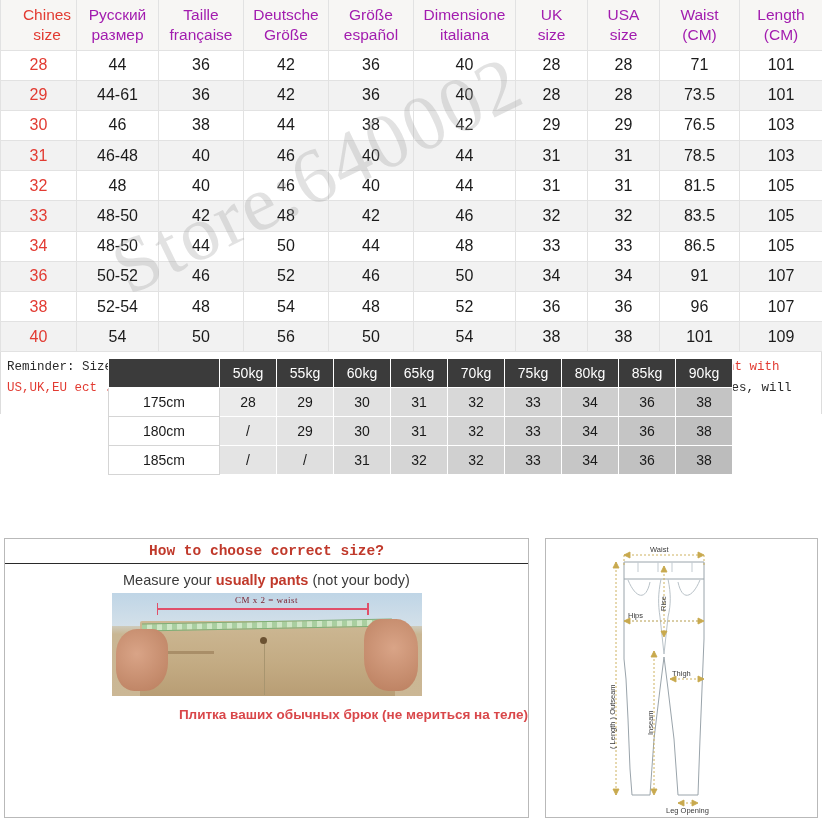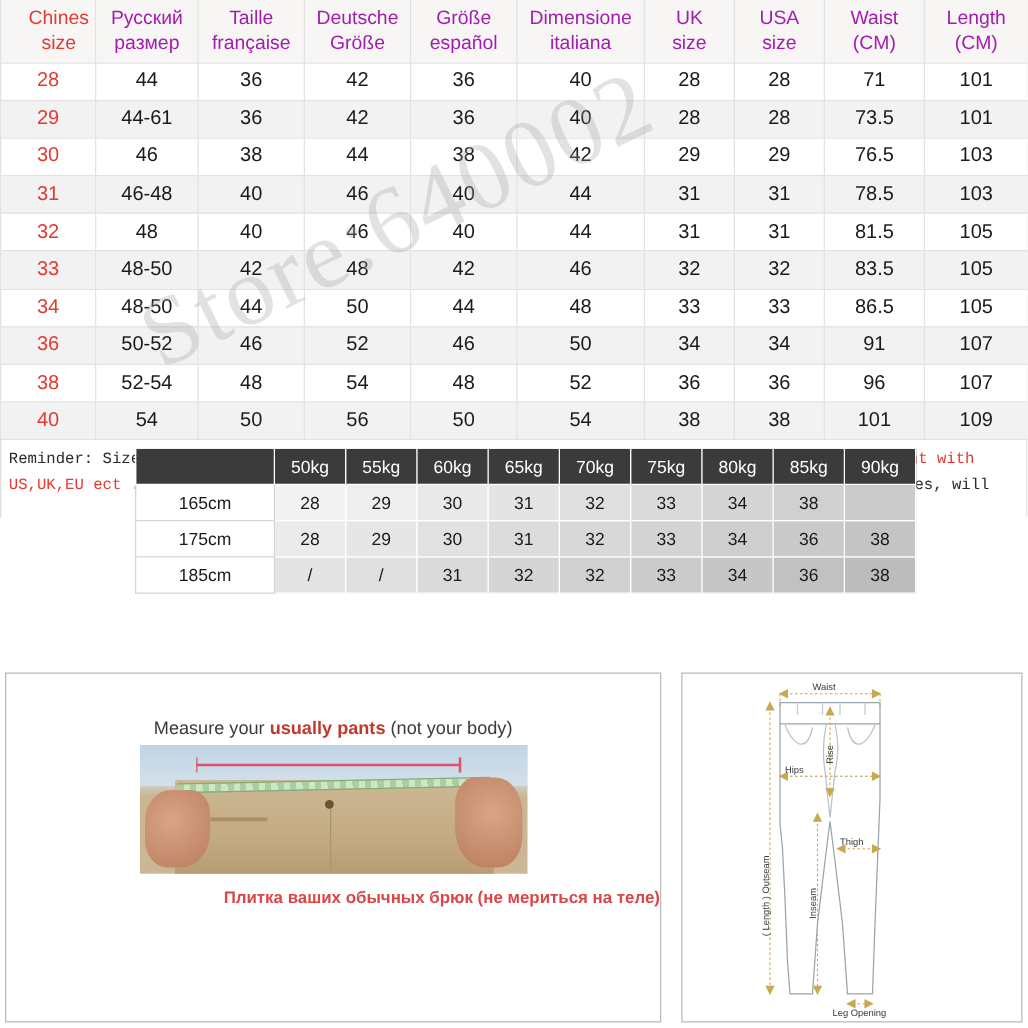--- a/index.html
+++ b/index.html
@@ -149,21 +149,21 @@
   #btl-body {
     padding: 5px 8px 4px 8px;
     border-bottom: 1px solid #2a2a2a;
     font-family: "Liberation Mono", monospace;
     font-size: 12.6px;
     line-height: 21px;
     color: #1a1a1a;
     min-height: 50px;
   }
   #btl-body .red-b { color: #c0392b; font-weight: bold; }
-  #btl-photo-zone { position: relative; height: 195px; margin-top: 28px; }
+  #btl-photo-zone { position: relative; height: 195px; }
   #btl-caption {
     text-align: center;
     font-family: "Liberation Sans", sans-serif;
     font-size: 14.5px;
     color: #1a1a1a;
     padding-top: 8px;
     font-weight: 600;
   }
   #btl-caption .red-b { color: #c0392b; }
   #btl-caption .reg { font-weight: 400; color: #3a3a3a; }
@@ -479,74 +479,76 @@
             <th>65kg</th>
             <th>70kg</th>
             <th>75kg</th>
             <th>80kg</th>
             <th>85kg</th>
             <th>90kg</th>
           </tr>
       </thead>
       <tbody id="hw-body">
           <tr>
-            <td class="rowhead">165cm</td>
-            <td style="background: rgb(243, 243, 243);">28</td>
-            <td style="background: rgb(238, 238, 238);">29</td>
-            <td style="background: rgb(233, 233, 233);">30</td>
-            <td style="background: rgb(228, 228, 228);">31</td>
-            <td style="background: rgb(223, 223, 223);">32</td>
-            <td style="background: rgb(218, 218, 218);">33</td>
-            <td style="background: rgb(213, 213, 213);">34</td>
-            <td style="background: rgb(208, 208, 208);">38</td>
-            <td style="background: rgb(203, 203, 203);"></td>
-          </tr>
-          <tr>
             <td class="rowhead">175cm</td>
             <td style="background: rgb(235, 235, 235);">28</td>
             <td style="background: rgb(230, 230, 230);">29</td>
             <td style="background: rgb(225, 225, 225);">30</td>
             <td style="background: rgb(220, 220, 220);">31</td>
             <td style="background: rgb(216, 216, 216);">32</td>
             <td style="background: rgb(211, 211, 211);">33</td>
             <td style="background: rgb(206, 206, 206);">34</td>
             <td style="background: rgb(201, 201, 201);">36</td>
             <td style="background: rgb(196, 196, 196);">38</td>
           </tr>
           <tr>
+            <td class="rowhead">180cm</td>
+            <td style="background: rgb(231, 231, 231);">/</td>
+            <td style="background: rgb(227, 227, 227);">29</td>
+            <td style="background: rgb(222, 222, 222);">30</td>
+            <td style="background: rgb(217, 217, 217);">31</td>
+            <td style="background: rgb(212, 212, 212);">32</td>
+            <td style="background: rgb(207, 207, 207);">33</td>
+            <td style="background: rgb(202, 202, 202);">34</td>
+            <td style="background: rgb(197, 197, 197);">36</td>
+            <td style="background: rgb(192, 192, 192);">38</td>
+          </tr>
+          <tr>
             <td class="rowhead">185cm</td>
             <td style="background: rgb(228, 228, 228);">/</td>
             <td style="background: rgb(223, 223, 223);">/</td>
             <td style="background: rgb(218, 218, 218);">31</td>
             <td style="background: rgb(213, 213, 213);">32</td>
             <td style="background: rgb(208, 208, 208);">32</td>
             <td style="background: rgb(203, 203, 203);">33</td>
             <td style="background: rgb(198, 198, 198);">34</td>
             <td style="background: rgb(193, 193, 193);">36</td>
             <td style="background: rgb(188, 188, 188);">38</td>
           </tr>
         </tbody>
     </table>
   </div>
 
   <div id="bottom-left">
+    <div id="btl-title">How to choose correct size?</div>
     <div id="btl-photo-zone">
       <div id="btl-caption">
         <span class="reg">Measure your </span><span class="red-b">usually pants</span><span class="reg"> (not your body)</span>
       </div>
       <div id="photo">
         <div class="sky"></div>
         <div class="pants"></div>
         <div class="tape"></div>
         <div class="pocket"></div>
         <div class="seam"></div>
         <div class="btn-dot"></div>
         <div class="hand-l"></div>
         <div class="hand-r"></div>
         <div class="arrow"></div>
+        <div class="cmlabel">CM x 2 = waist</div>
       </div>
       <div id="btl-footer">Плитка ваших обычных брюк (не меритьcя на теле)</div>
     </div>
   </div>
 
   <div id="bottom-right">
     <div id="diagram">
       <svg width="273" height="278" viewBox="0 0 273 278">
 
         <g fill="none" stroke="#9aa4ab" stroke-width="1">

